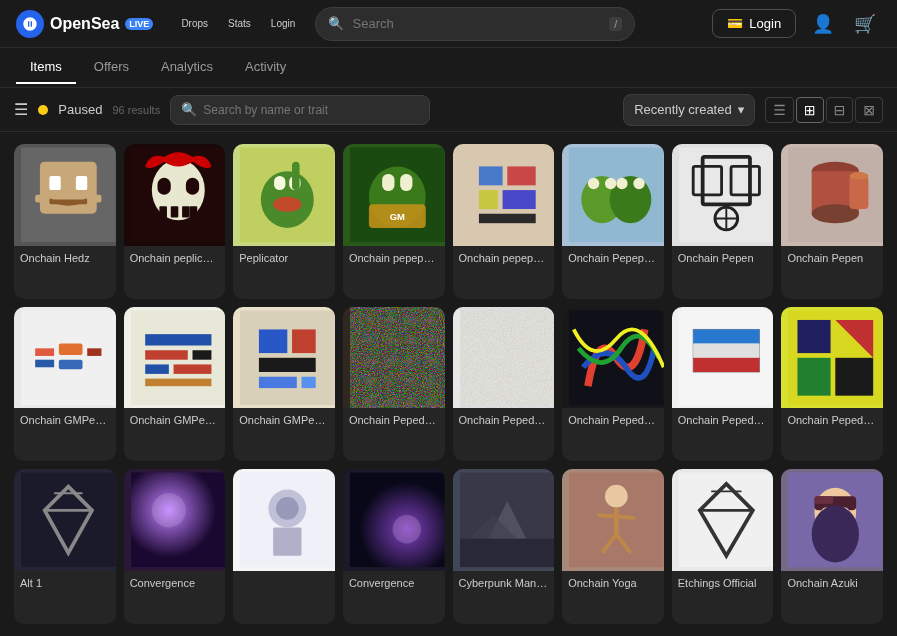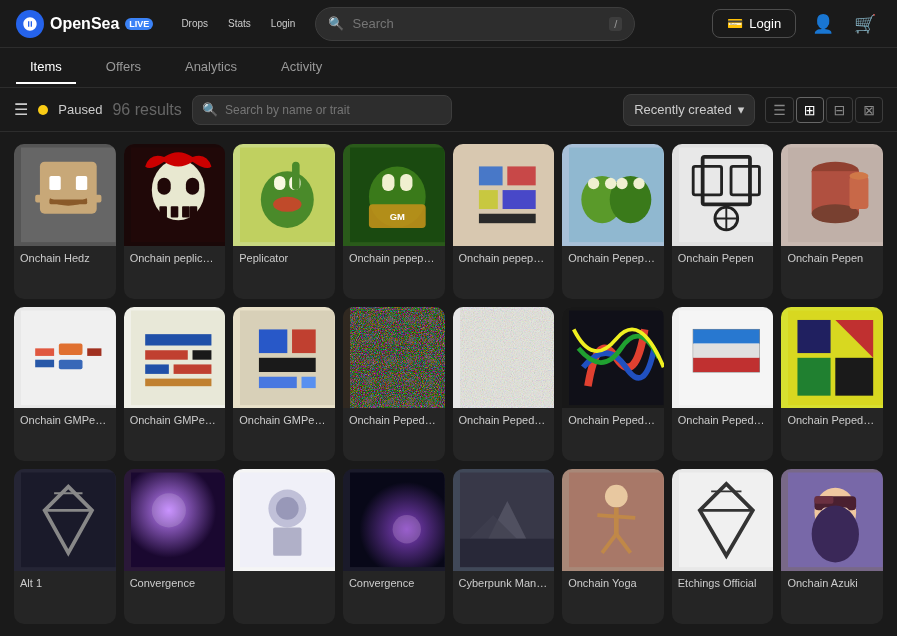--- a/index.html
+++ b/index.html
@@ -13,30 +13,30 @@
     .live-badge { background: #3b82f6; color: #fff; font-size: 9px; font-weight: 700; padding: 1px 4px; border-radius: 6px; text-transform: uppercase; }
     .nav-link { color: #ccc; font-size: 10px; cursor: pointer; }
     .search-bar { flex: 1; max-width: 320px; background: #2d2d2d; border: 1px solid #3d3d3d; border-radius: 20px; display: flex; align-items: center; padding: 0 12px; height: 34px; gap: 8px; color: #888; }
     .search-bar input { background: transparent; border: none; outline: none; color: #ccc; font-size: 13px; flex: 1; }
     .slash-badge { background: #3d3d3d; color: #999; font-size: 11px; padding: 1px 5px; border-radius: 3px; }
     .nav-right { margin-left: auto; display: flex; align-items: center; gap: 12px; }
     .login-btn { background: transparent; border: 1px solid #4d4d4d; color: #fff; padding: 6px 14px; border-radius: 8px; cursor: pointer; font-size: 13px; display: flex; align-items: center; gap: 6px; }
     .icon-btn { background: transparent; border: none; color: #ccc; cursor: pointer; font-size: 18px; padding: 4px; }
 
     
-    .sub-nav { background: #1a1a1a; border-bottom: 1px solid #2d2d2d; display: flex; align-items: center; padding: 0 16px; height: 40px; gap: 16px; }
+    .sub-nav { background: #1a1a1a; border-bottom: 1px solid #2d2d2d; display: flex; align-items: center; padding: 0 16px; height: 40px; gap: 4px; }
     .tab { padding: 8px 14px; color: #999; cursor: pointer; font-size: 13px; border-bottom: 2px solid transparent; }
     .tab.active { color: #fff; border-bottom: 2px solid #fff; }
 
     
     .filter-bar { background: #1a1a1a; border-bottom: 1px solid #2d2d2d; display: flex; align-items: center; padding: 6px 14px; gap: 10px; height: 44px; }
     .filter-icon { color: #ccc; font-size: 16px; cursor: pointer; }
     .status-dot { width: 10px; height: 10px; background: #facc15; border-radius: 50%; }
     .status-text { color: #ccc; font-size: 13px; }
-    .results-count { color: #666; font-size: 16px; }
+    .results-count { color: #666; font-size: 11px; }
     .trait-search { background: #2d2d2d; border: 1px solid #3d3d3d; border-radius: 8px; display: flex; align-items: center; padding: 0 10px; height: 30px; gap: 6px; color: #666; flex: 1; max-width: 260px; }
     .trait-search input { background: transparent; border: none; outline: none; color: #ccc; font-size: 12px; flex: 1; }
     .sort-dropdown { margin-left: auto; background: #2d2d2d; border: 1px solid #3d3d3d; border-radius: 8px; padding: 0 10px; height: 32px; display: flex; align-items: center; gap: 6px; color: #ccc; cursor: pointer; font-size: 13px; }
     .view-controls { display: flex; gap: 2px; }
     .view-btn { background: transparent; border: 1px solid #3d3d3d; color: #888; padding: 4px 7px; border-radius: 4px; cursor: pointer; font-size: 14px; }
     .view-btn.active { color: #fff; border-color: #666; }
 
     
     .grid-container { display: grid; grid-template-columns: repeat(8, 1fr); gap: 8px; padding: 12px 14px; overflow-y: auto; height: calc(636px - 48px - 40px - 44px); background: #1a1a1a; }
     .nft-card { background: #252525; border-radius: 10px; overflow: hidden; cursor: pointer; transition: transform 0.1s; }

